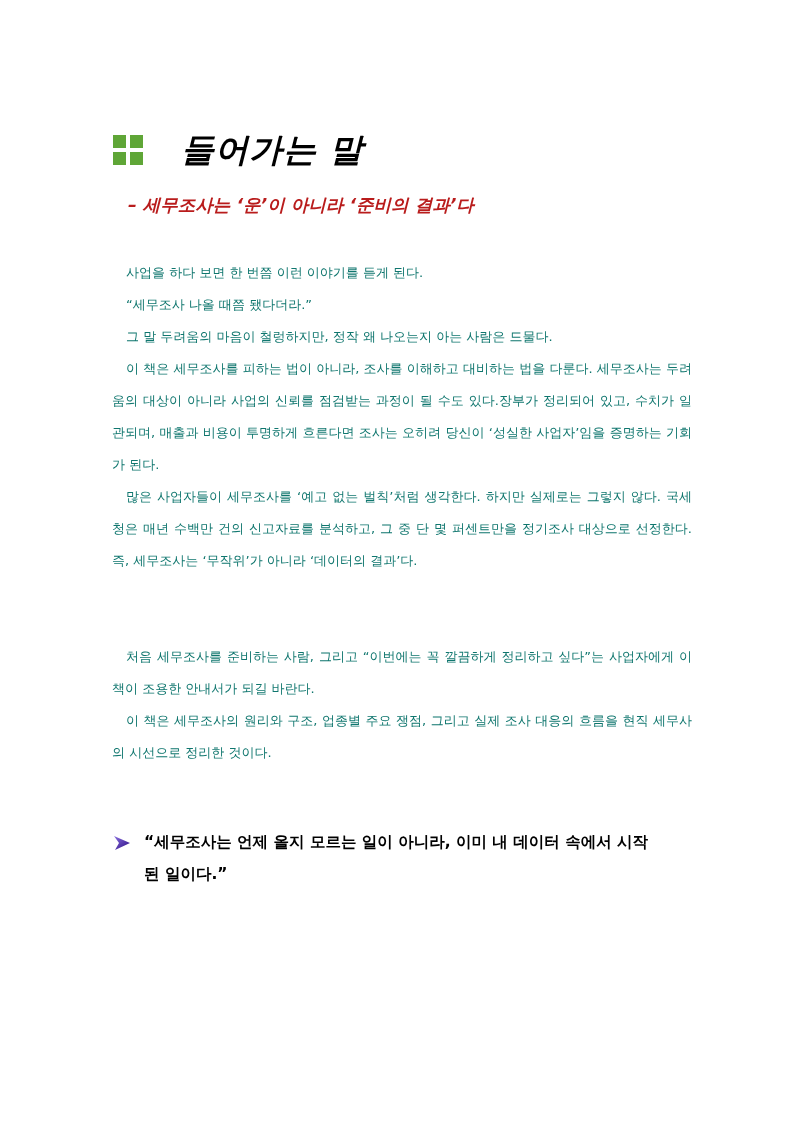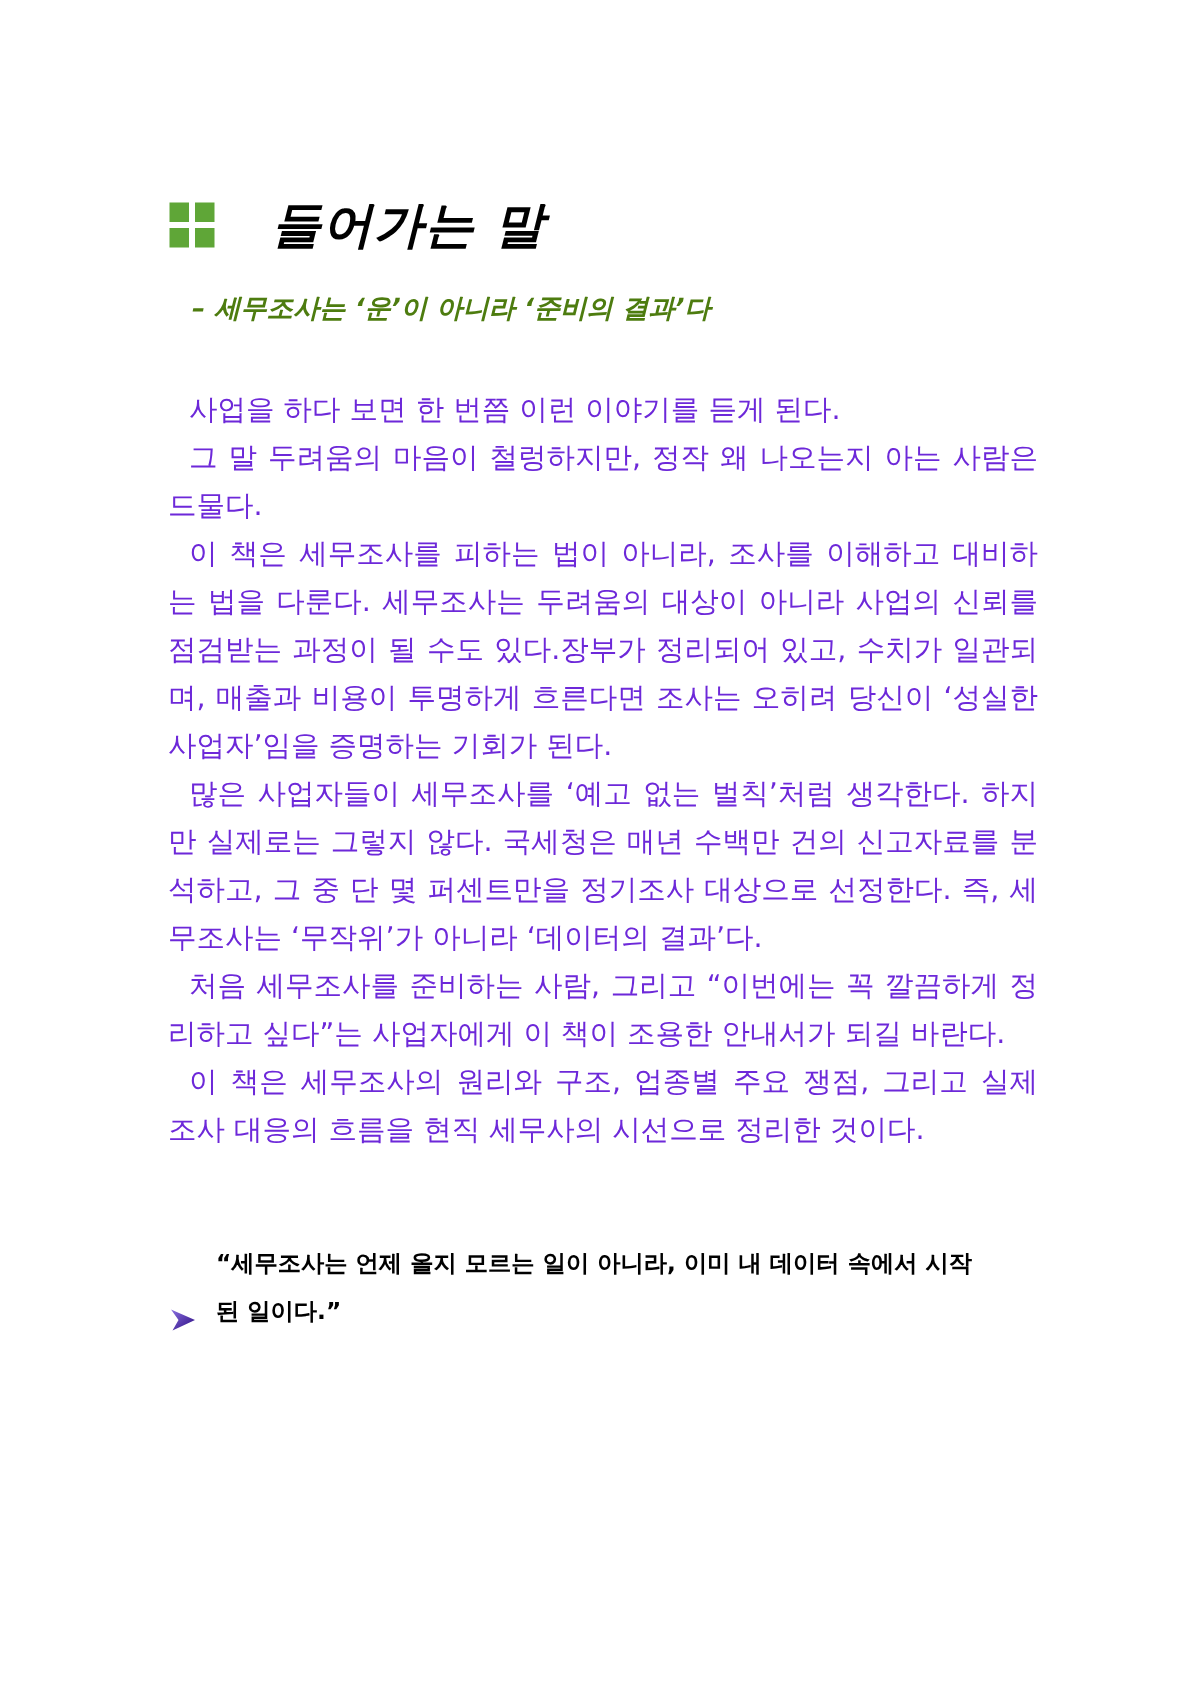--- a/index.html
+++ b/index.html
@@ -48,46 +48,46 @@
     letter-spacing: 1px;
     color: #000;
   }
   .subtitle {
     position: absolute;
     left: 128px;
     top: 193px;
     font-size: 17.5px;
     font-weight: bold;
     font-style: italic;
-    color: #4d7c0f;
+    color: #b91c1c;
     white-space: nowrap;
   }
   .body-text {
     position: absolute;
     left: 112px;
     width: 580px;
-    font-size: 19px;
+    font-size: 13px;
     line-height: 32px;
-    color: #6d28d9;
+    color: #0f766e;
   }
   .body-text p {
     margin: 0;
     text-align: justify;
     text-align-last: left;
   }
   .indent { text-indent: 14px; }
   .block1 { top: 257px; }
   .block2 { top: 641px; }
   .quote-row {
     position: absolute;
     left: 112px;
     top: 826px;
     width: 580px;
     display: flex;
-    align-items: flex-end;
+    align-items: flex-start;
   }
   .arrow-icon {
     width: 20px;
     height: 20px;
     margin-top: 7px;
     margin-right: 12px;
     flex-shrink: 0;
   }
   .quote-text {
     font-size: 15.5px;
@@ -110,20 +110,21 @@
         <span></span>
         <span></span>
     </div>
     <div class="title">들어가는 말</div>
   </div>
 
   <div class="subtitle">– 세무조사는 ‘운’이 아니라 ‘준비의 결과’다</div>
 
   <div class="body-text block1">
     <p class="indent">사업을 하다 보면 한 번쯤 이런 이야기를 듣게 된다.</p>
+    <p class="indent">“세무조사 나올 때쯤 됐다더라.”</p>
     <p class="indent">그 말 두려움의 마음이 철렁하지만, 정작 왜 나오는지 아는 사람은 드물다.</p>
     <p class="indent">이 책은 세무조사를 피하는 법이 아니라, 조사를 이해하고 대비하는 법을 다룬다. 세무조사는 두려움의 대상이 아니라 사업의 신뢰를 점검받는 과정이 될 수도 있다.장부가 정리되어 있고, 수치가 일관되며, 매출과 비용이 투명하게 흐른다면 조사는 오히려 당신이 ‘성실한 사업자’임을 증명하는 기회가 된다.</p>
     <p class="indent">많은 사업자들이 세무조사를 ‘예고 없는 벌칙’처럼 생각한다. 하지만 실제로는 그렇지 않다. 국세청은 매년 수백만 건의 신고자료를 분석하고, 그 중 단 몇 퍼센트만을 정기조사 대상으로 선정한다. 즉, 세무조사는 ‘무작위’가 아니라 ‘데이터의 결과’다.</p>
   </div>
 
   <div class="body-text block2">
     <p class="indent">처음 세무조사를 준비하는 사람, 그리고 “이번에는 꼭 깔끔하게 정리하고 싶다”는 사업자에게 이 책이 조용한 안내서가 되길 바란다.</p>
     <p class="indent">이 책은 세무조사의 원리와 구조, 업종별 주요 쟁점, 그리고 실제 조사 대응의 흐름을 현직 세무사의 시선으로 정리한 것이다.</p>
   </div>
 

